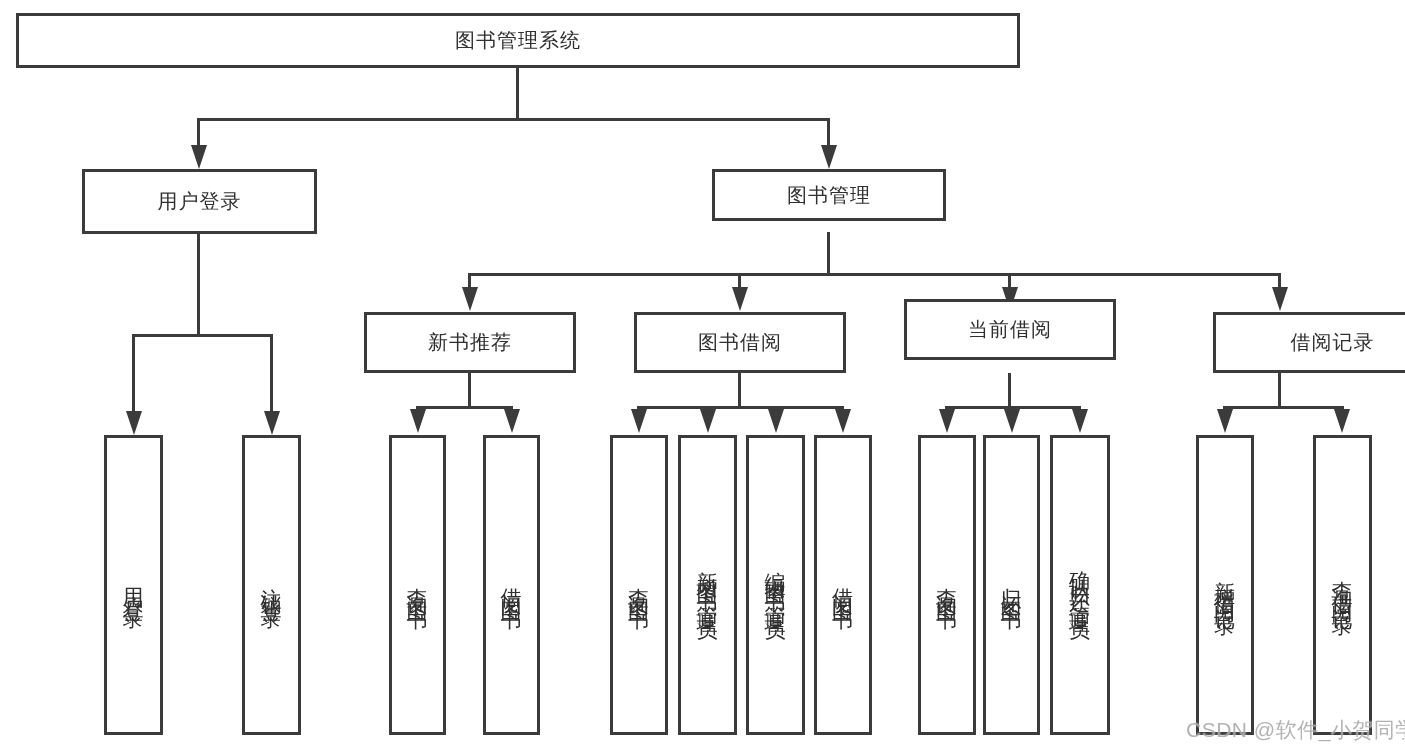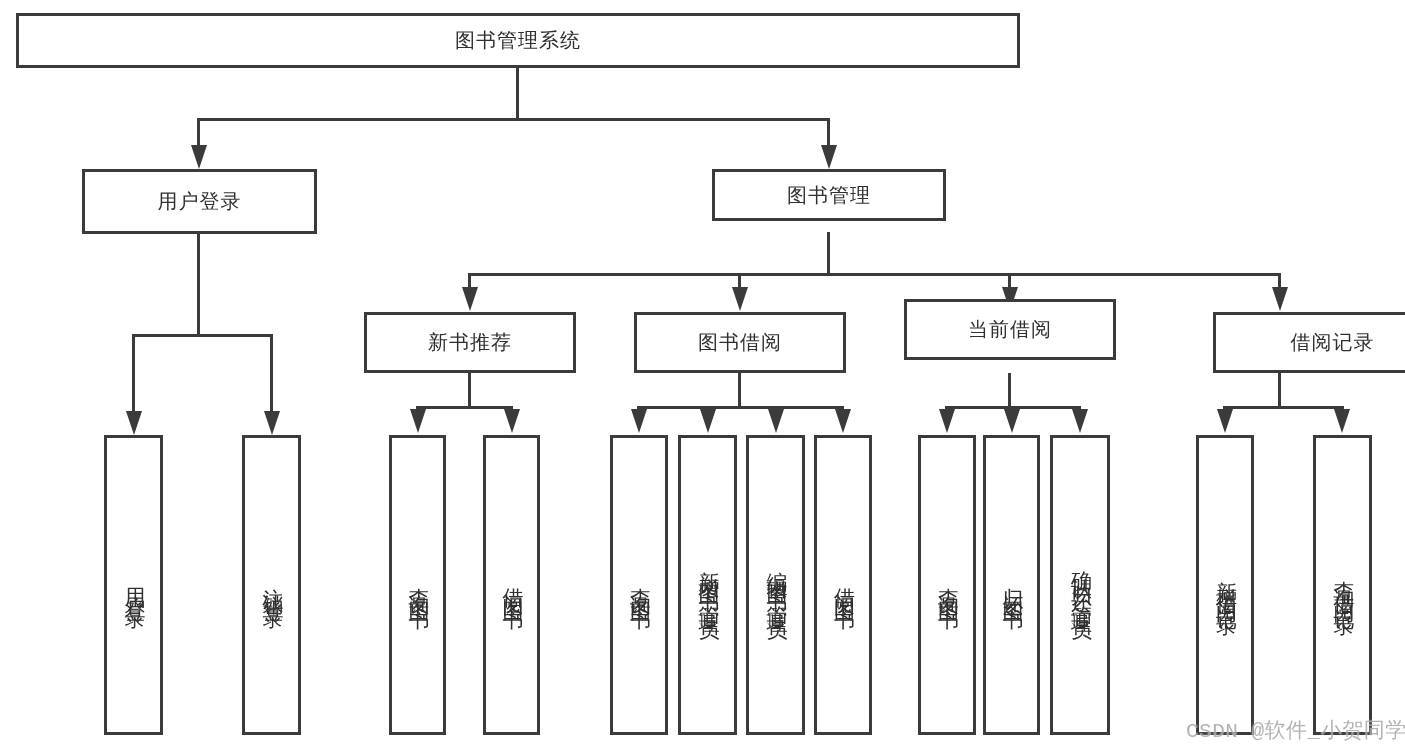--- a/index.html
+++ b/index.html
@@ -6,21 +6,21 @@
     --line:#3b3b3b;
     --text:#2f2f2f;
     --background:#ffffff;
     --watermark:#a9a9a9;
   }
   html,body{margin:0;padding:0;background:var(--background);}
   .canvas{
     position:relative;
     width:1405px;height:747px;
     background:var(--background);
-    font-family:Liberation Mono, monospace;
+    font-family:Liberation Sans, sans-serif;
     overflow:hidden;
     border-radius:13px;
   }
   .box{
     position:absolute;
     box-sizing:border-box;
     border:3px solid var(--line);
     background:#fff;
     display:flex;
     align-items:center;

